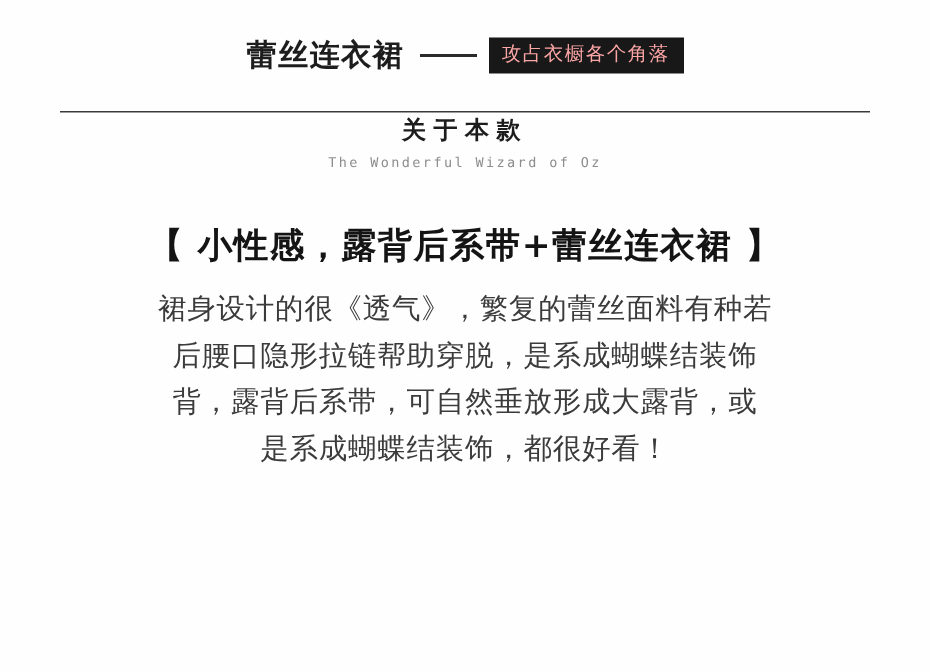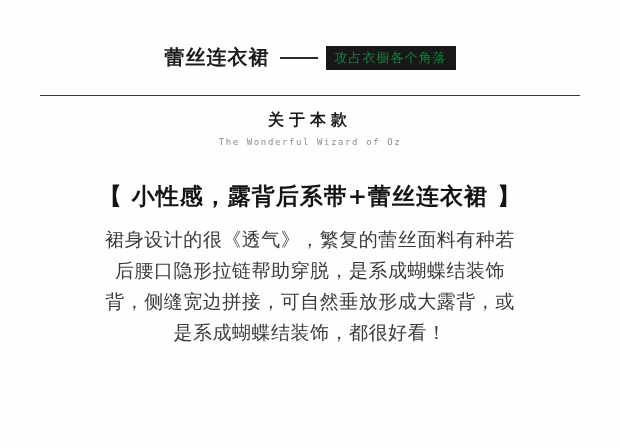--- a/index.html
+++ b/index.html
@@ -16,42 +16,42 @@
   .page {
     position: relative;
     width: 620px;
     height: 448px;
     box-sizing: border-box;
     background: #fefefe;
   }
 
   
   .header {
-    padding-top: 44px;
+    padding-top: 23px;
     display: flex;
     align-items: center;
     justify-content: center;
   }
   .header-title {
     font-family: "DejaVu Serif", serif;
     font-weight: bold;
     font-size: 20px;
     letter-spacing: 1px;
     color: #1d1d1d;
     white-space: nowrap;
   }
   .header-rule {
     width: 38px;
     height: 2px;
     background: #2a2a2a;
     margin: 0 8px 0 10px;
   }
   .header-badge {
     background: #181818;
-    color: #15803d;
+    color: #fca5a5;
     font-family: "DejaVu Serif", serif;
     font-size: 13px;
     letter-spacing: 1px;
     padding: 5px 9px 6px 9px;
     white-space: nowrap;
     line-height: 1;
   }
 
   
   .sublines {
@@ -72,21 +72,21 @@
     margin-top: 24px;
     display: flex;
     justify-content: center;
   }
   .divider {
     width: 540px;
     height: 1px;
     background: #3a3a3a;
   }
   .section {
-    margin-top: 14px;
+    margin-top: 2px;
     text-align: center;
   }
   .section-cn {
     font-family: "DejaVu Serif", serif;
     font-weight: bold;
     font-size: 16px;
     letter-spacing: 5px;
     color: #1c1c1c;
   }
   .section-en {
@@ -143,18 +143,18 @@
   <div class="section">
     <div class="section-cn">关于本款</div>
     <div class="section-en">The Wonderful Wizard of Oz</div>
   </div>
 
   <div class="body-block">
     <div class="headline">【 小性感，露背后系带+蕾丝连衣裙 】</div>
     <div class="paragraph">
       <span class="pline">裙身设计的很《透气》，繁复的蕾丝面料有种若</span>
       <span class="pline">后腰口隐形拉链帮助穿脱，是系成蝴蝶结装饰</span>
-      <span class="pline">背，侧缝宽边拼接，可自然垂放形成大露背，或</span>
+      <span class="pline">背，露背后系带，可自然垂放形成大露背，或</span>
       <span class="pline">是系成蝴蝶结装饰，都很好看！</span>
     </div>
   </div>
 
 </div>
 
 </body></html>

